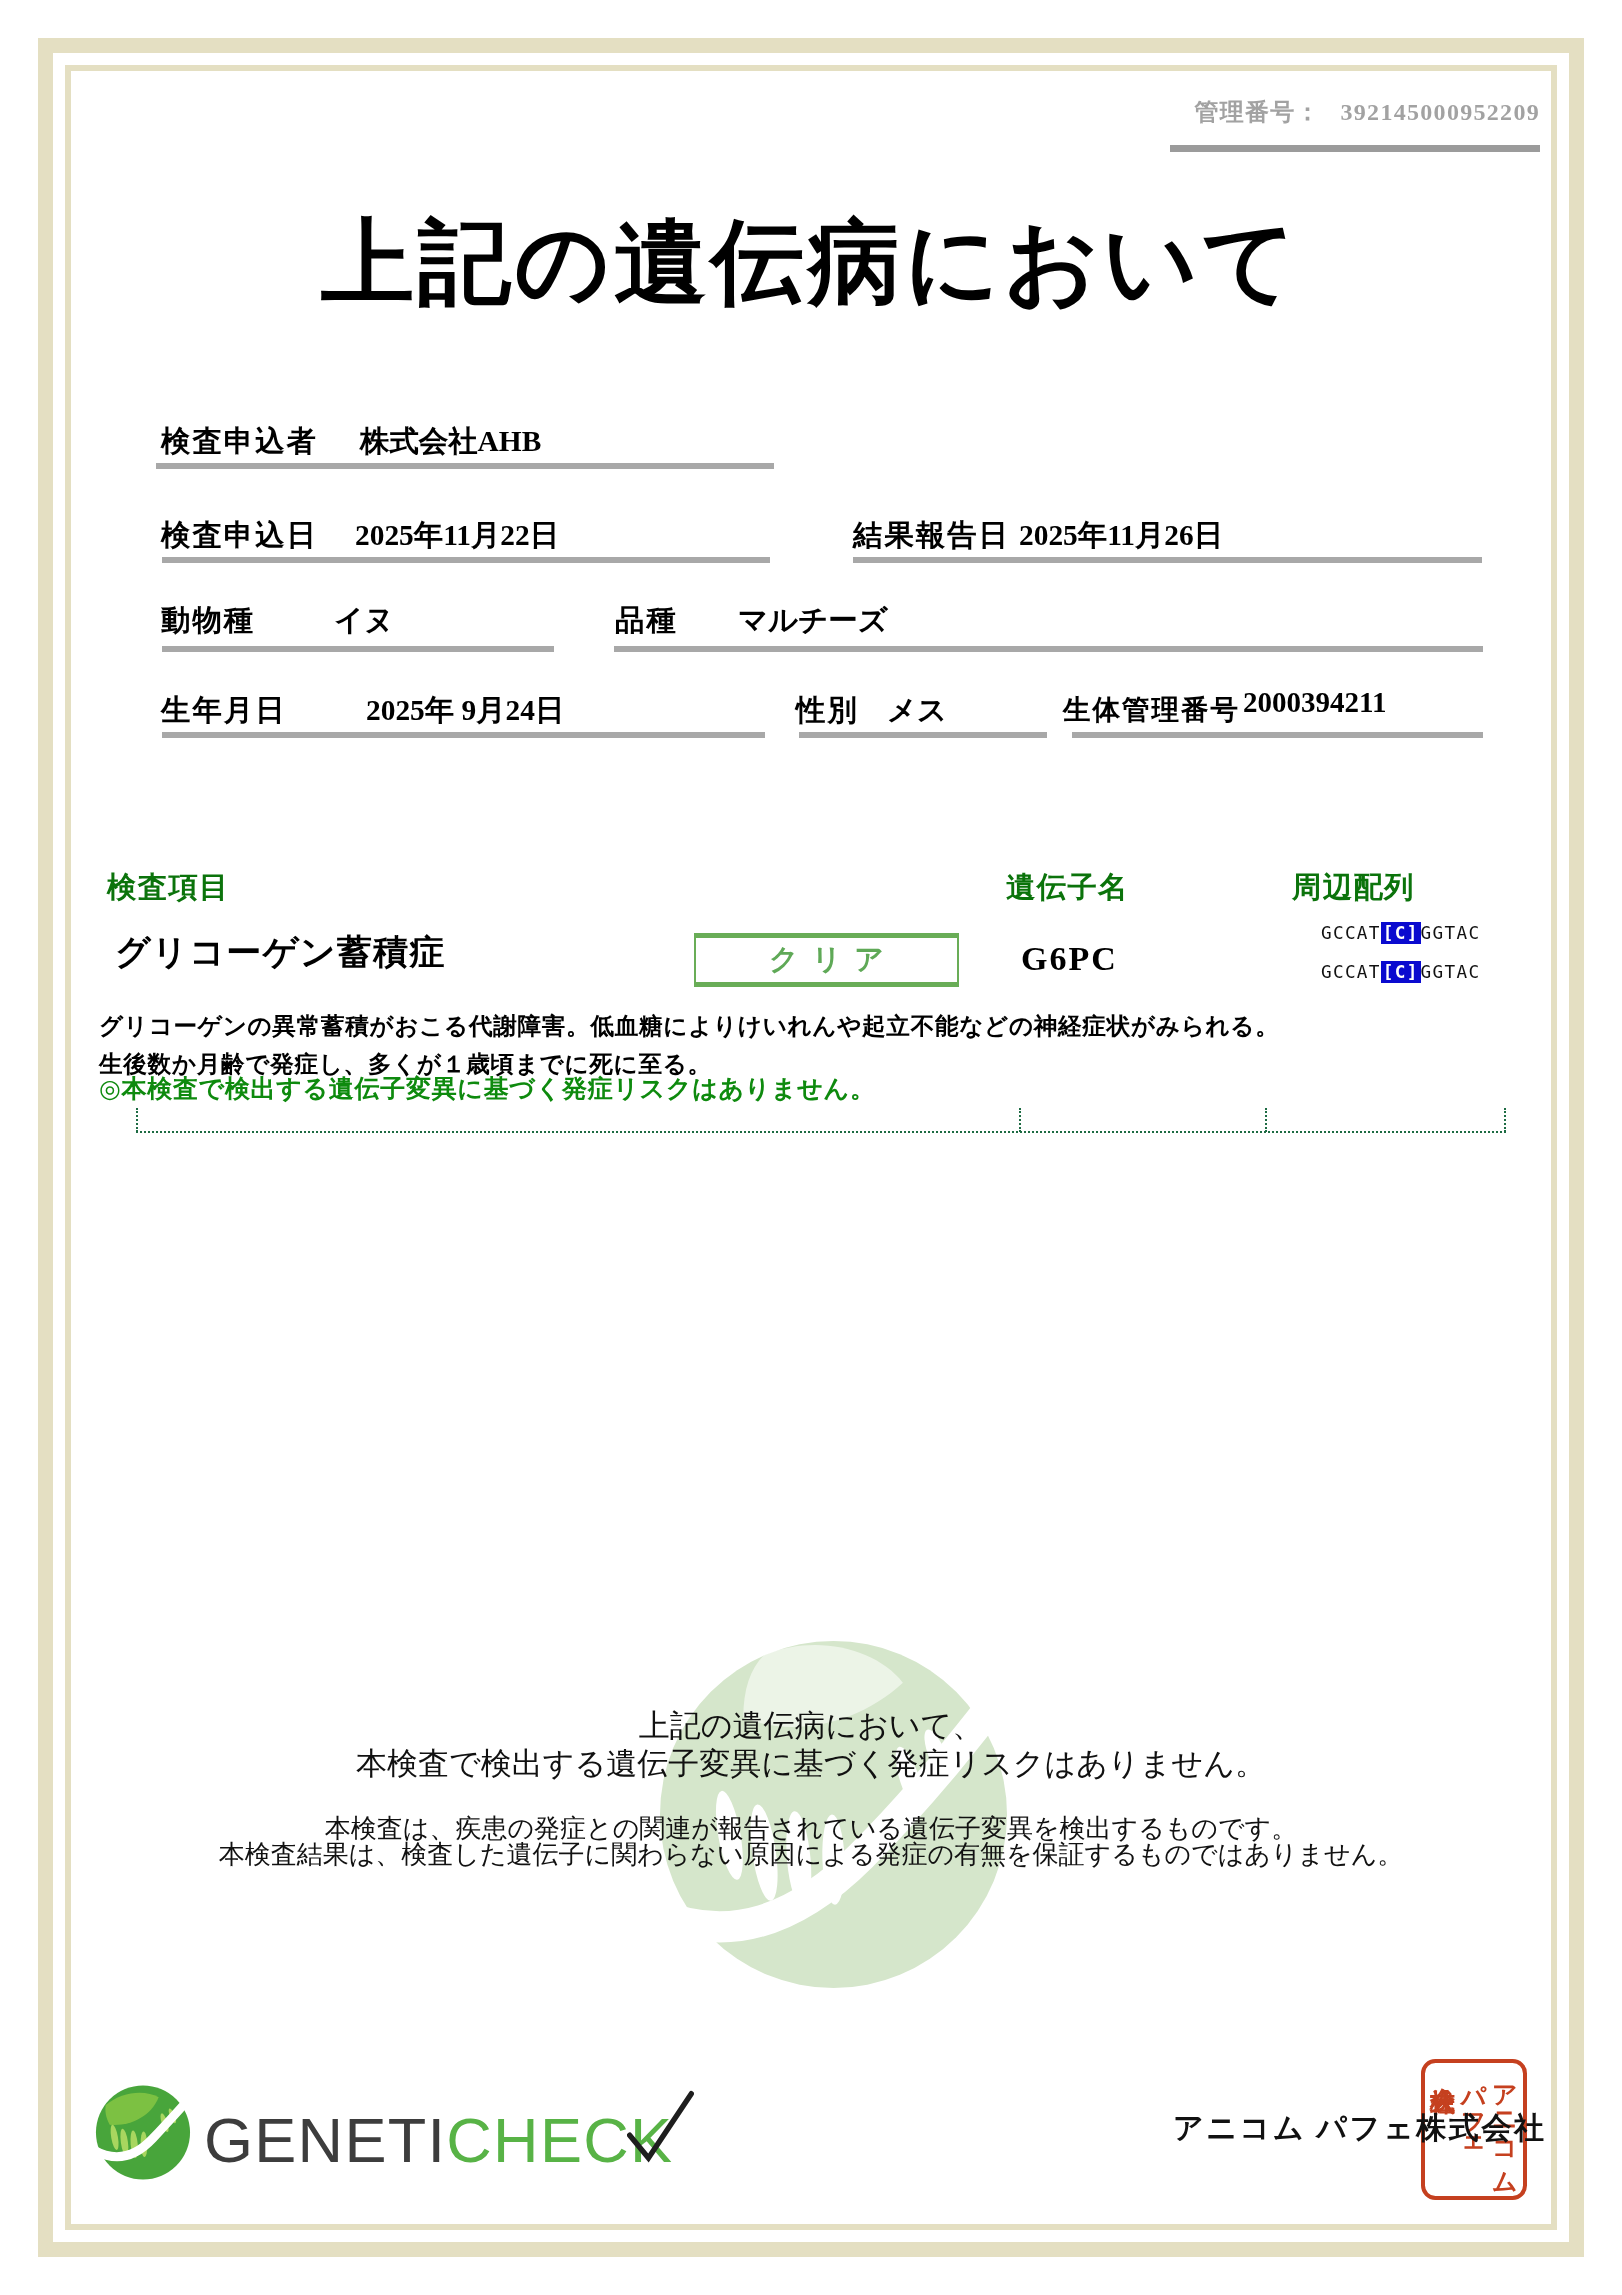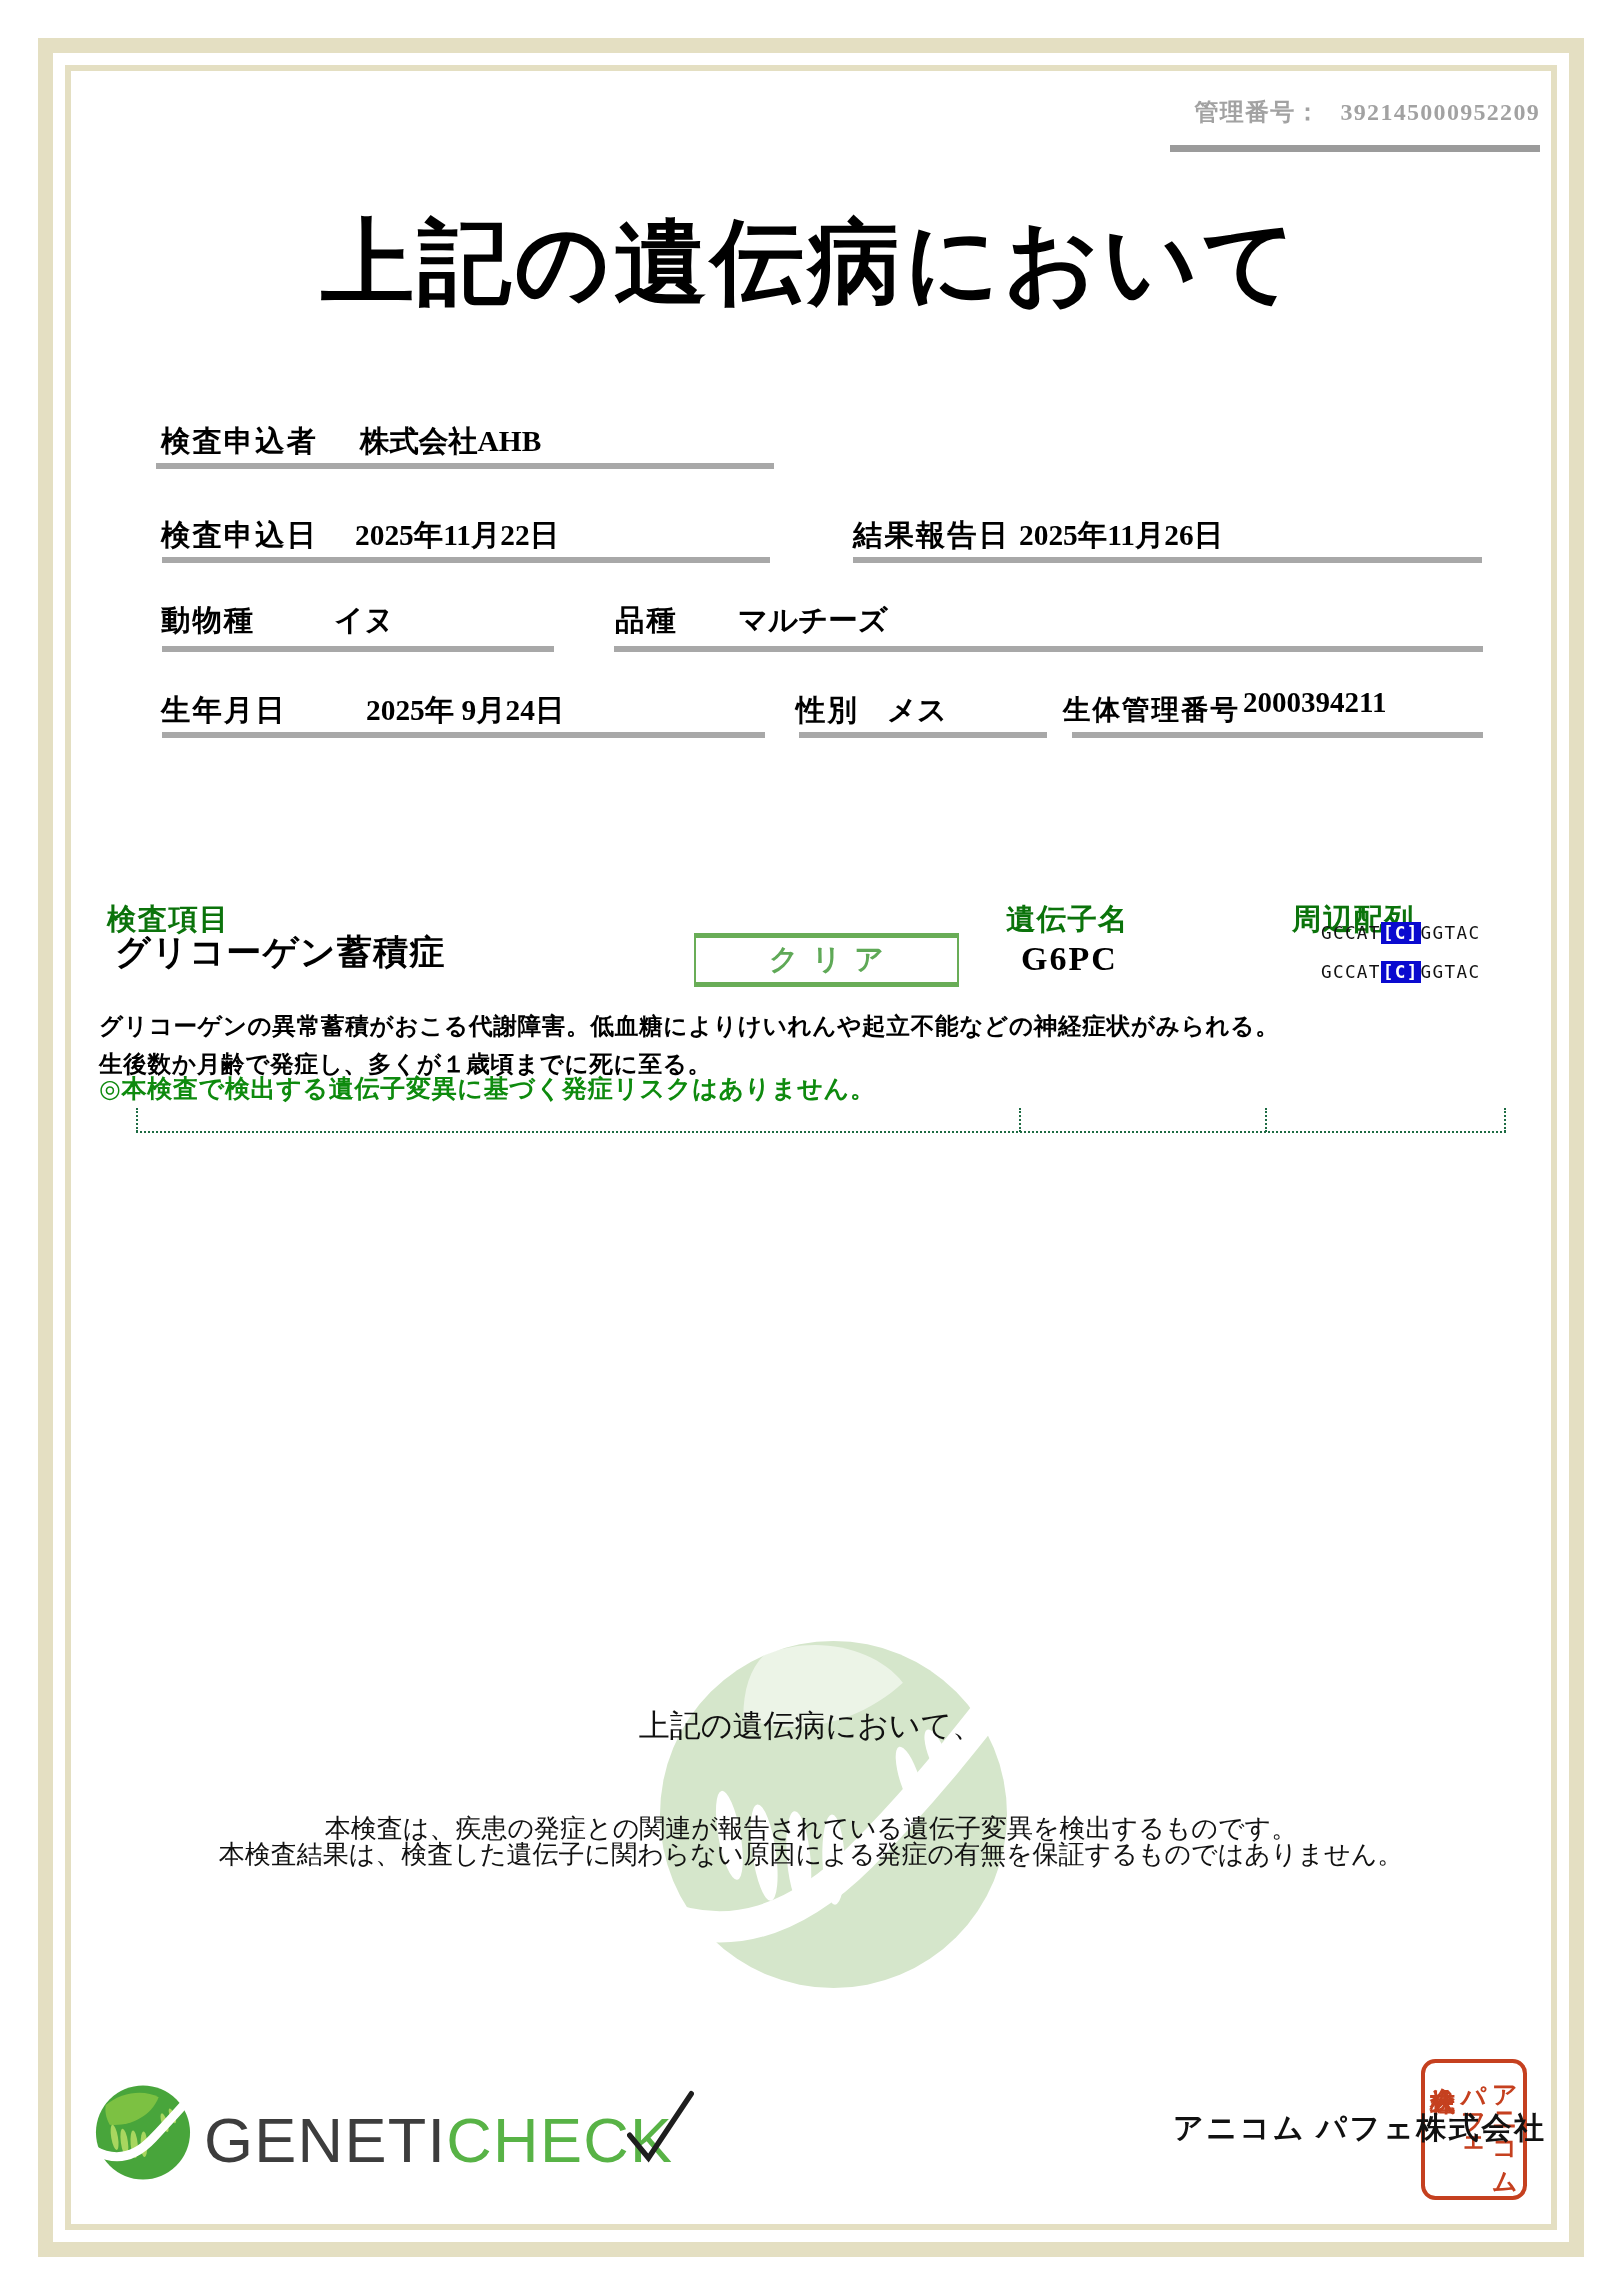--- a/index.html
+++ b/index.html
@@ -19,21 +19,21 @@
   .title{position:absolute;left:0;top:200px;width:1622px;text-align:center;
          font-size:93px;font-weight:600;letter-spacing:3.9px;color:#000;
          font-family:"Liberation Serif","DejaVu Serif",serif;}
 
   .lab{position:absolute;font-size:29.4px;font-weight:700;letter-spacing:2px;color:#000;
        font-family:"Liberation Serif","DejaVu Serif",serif;white-space:nowrap;}
   .val{position:absolute;font-size:29.4px;font-weight:600;color:#000;
        font-family:"Liberation Serif","DejaVu Serif",serif;white-space:nowrap;}
 
   .ghead{position:absolute;color:#0b730b;font-weight:700;font-size:29.4px;letter-spacing:1.3px;
-         font-family:"Liberation Serif","DejaVu Serif",serif;white-space:nowrap;margin-top:32px;}
+         font-family:"Liberation Serif","DejaVu Serif",serif;white-space:nowrap;}
 
   .item-name{position:absolute;left:99px;top:929px;font-size:35px;font-weight:700;
              letter-spacing:1.3px;color:#000;font-family:"Liberation Serif","DejaVu Serif",serif;margin-left:16px;}
 
   .result-box{position:absolute;left:694px;top:933px;width:265px;height:54px;box-sizing:border-box;
               border:2px solid #69ad57;border-top-width:5.2px;border-bottom-width:5.2px;
               display:flex;align-items:center;justify-content:center;}
   .result-box span{color:#5fa957;font-size:29px;font-weight:600;letter-spacing:13px;padding-left:13px;
               font-family:Liberation Serif, serif;}
 
@@ -152,20 +152,21 @@
       <ellipse cx="20" cy="56" rx="3.2" ry="13" transform="rotate(-10 20 56)"></ellipse>
       <ellipse cx="30" cy="61" rx="3.4" ry="14" transform="rotate(-8 30 61)"></ellipse>
       <ellipse cx="40" cy="63" rx="3.4" ry="14" transform="rotate(-5 40 63)"></ellipse>
       <ellipse cx="50" cy="63" rx="3.2" ry="13" transform="rotate(-2 50 63)"></ellipse>
       <ellipse cx="72" cy="40" rx="2.8" ry="10" transform="rotate(-18 72 40)"></ellipse>
       <ellipse cx="80" cy="33" rx="2.5" ry="8" transform="rotate(-22 80 33)"></ellipse>
     </g>
   </svg>
 
   <div class="sum big" style="top:1705px">上記の遺伝病において、</div>
+  <div class="sum big" style="top:1743px">本検査で検出する遺伝子変異に基づく発症リスクはありません。</div>
   <div class="sum small" style="top:1811px">本検査は、疾患の発症との関連が報告されている遺伝子変異を検出するものです。</div>
   <div class="sum small" style="top:1837px">本検査結果は、検査した遺伝子に関わらない原因による発症の有無を保証するものではありません。</div>
 
   <svg class="logo-icon" viewBox="0 0 100 100">
     <circle cx="50" cy="50" r="48" fill="#48a53b"></circle>
     <path d="M12,22 C28,8 52,6 66,14 C58,34 36,44 16,42 C12,35 11,28 12,22 Z" fill="#7cc142"></path>
     <g fill="#a8d65f">
       <ellipse cx="21" cy="55" rx="3.4" ry="13" transform="rotate(-10 21 55)"></ellipse>
       <ellipse cx="31" cy="60" rx="3.6" ry="14" transform="rotate(-8 31 60)"></ellipse>
       <ellipse cx="41" cy="62" rx="3.6" ry="14" transform="rotate(-5 41 62)"></ellipse>

